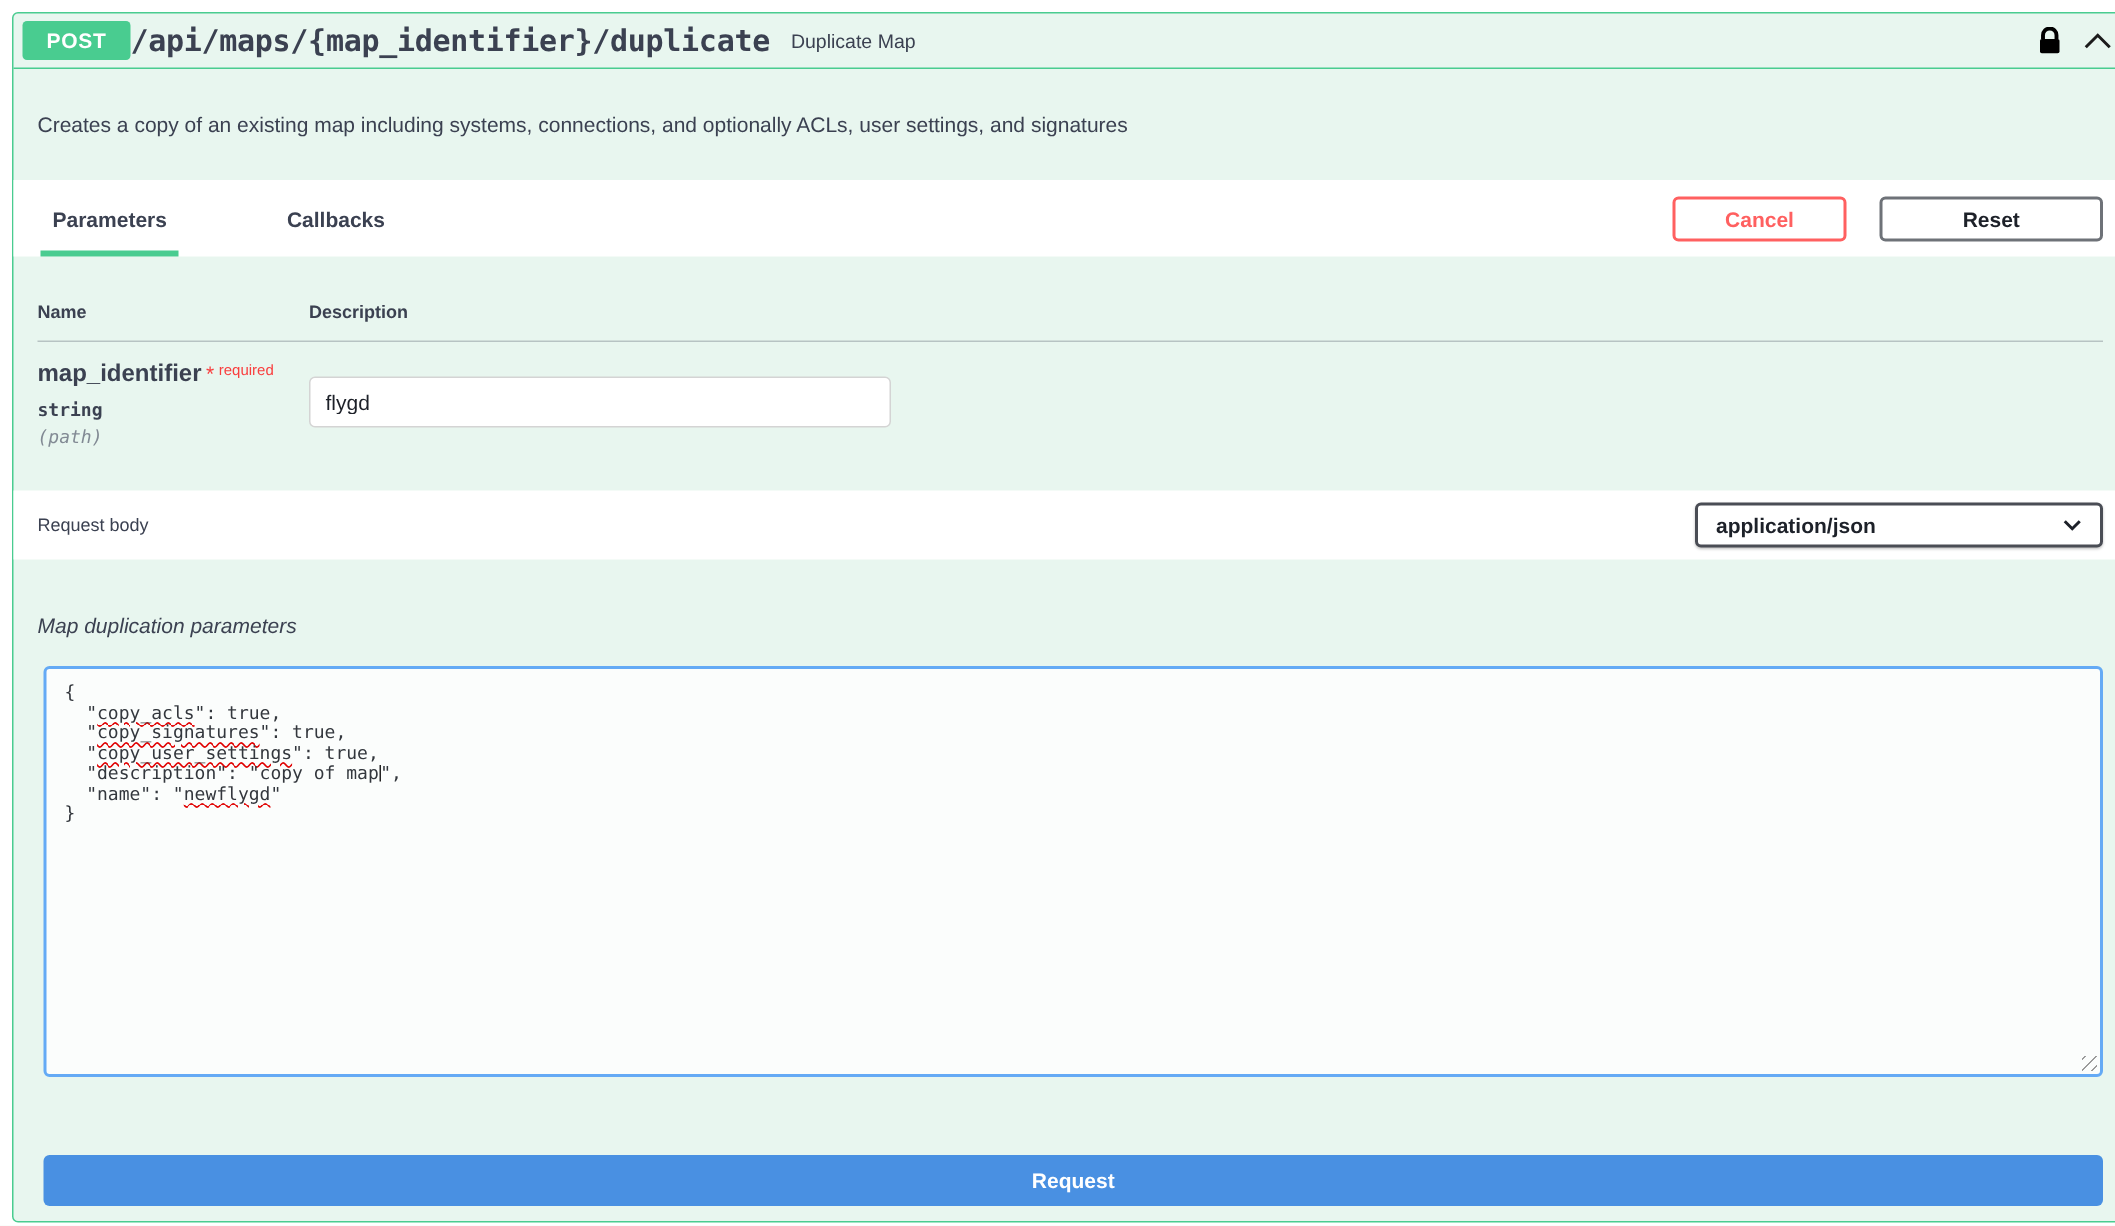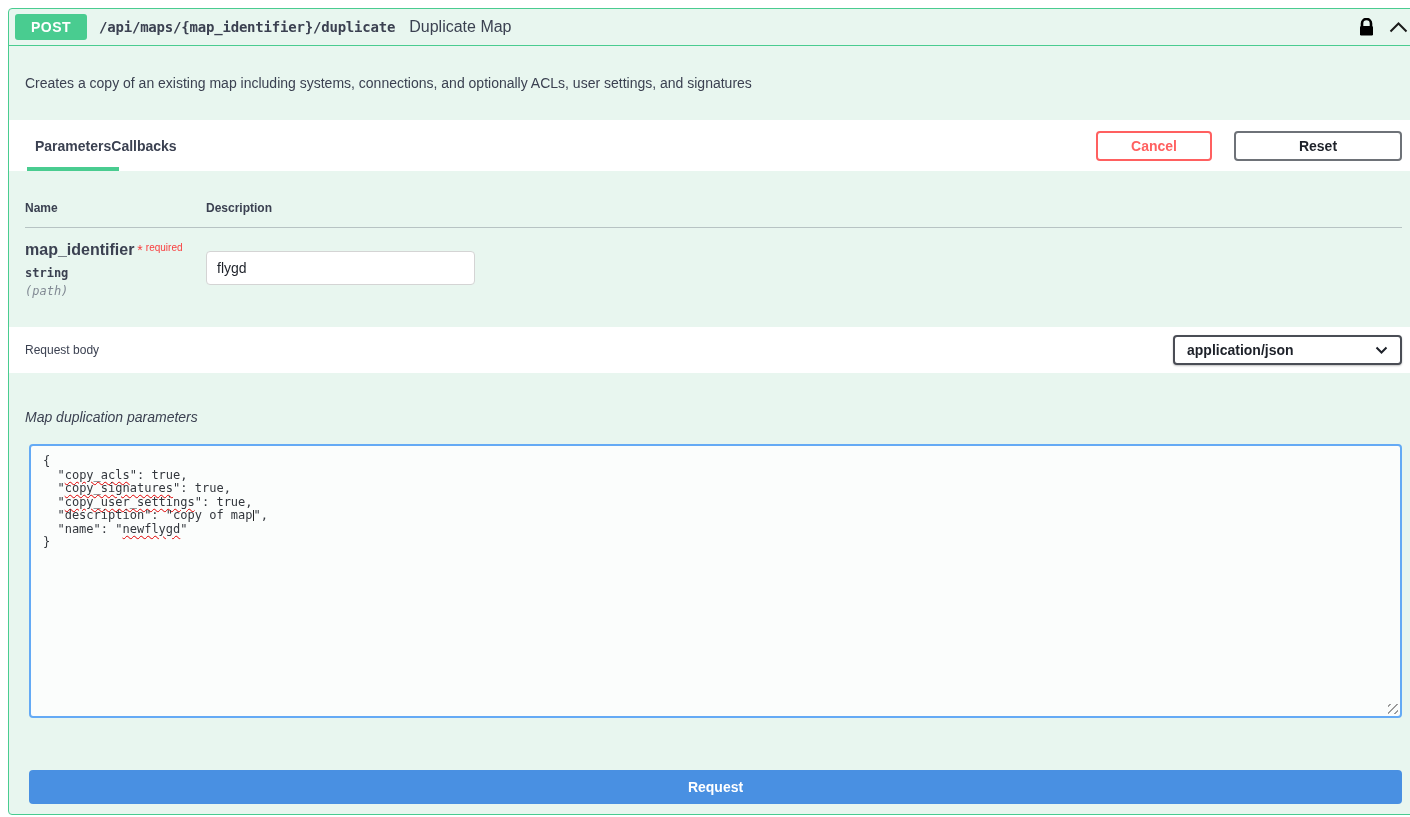--- a/index.html
+++ b/index.html
@@ -11,67 +11,67 @@
     background:#e8f6ef; border:1px solid #49cc90; border-radius:4px;
     display:flex; flex-direction:column;
   }
 
   
   .summary { height:37px; flex:0 0 37px; display:flex; align-items:center;
              padding:0 10px 0 6px; border-bottom:1px solid #49cc90; }
   .method-badge { background:#49cc90; color:#fff; font-weight:bold; font-size:14px;
                   width:72px; text-align:center; padding:5px 0; border-radius:3px;
                   letter-spacing:.5px; }
-  .path { font-family:"DejaVu Sans Mono", monospace; font-weight:bold; font-size:14px;
-          margin-left:12px; letter-spacing:-0.2px; }
-  .summary-text { font-size:16px; margin-left:14px; }
+  .path { font-family:"DejaVu Sans Mono", monospace; font-weight:bold; font-size:20px;
+          margin-left:0; letter-spacing:-0.2px; }
+  .summary-text { font-size:13px; margin-left:14px; }
   .icon-lock { margin-left:auto; display:flex; align-items:center; cursor:pointer; }
   .icon-collapse { margin-left:14px; display:flex; align-items:center; cursor:pointer; }
 
   
   .op-description { height:74px; flex:0 0 74px; display:flex; align-items:center;
                     padding:0 16px; font-size:14px; }
 
   
   .tab-row { height:51px; flex:0 0 51px; background:#fff; display:flex;
              align-items:center; padding:0 16px 0 26px; }
   .tab { font-size:14px; font-weight:bold; color:#3b4151; cursor:pointer;
          position:relative; height:100%; display:flex; align-items:center; }
-  .tab + .tab { }
+  .tab + .tab { margin-left:80px; }
   .tab.active::after { content:""; position:absolute; left:-8px; right:-8px;
                        bottom:0; height:4px; background:#49cc90; }
   .btn { height:30px; border-radius:4px; background:#fff; font-weight:bold;
          font-size:14px; display:flex; align-items:center; justify-content:center;
          cursor:pointer; }
   .btn-cancel { margin-left:auto; width:116px; border:2px solid #ff6060; color:#ff6060; }
-  .btn-reset  { margin-left:22px; width:168px; border:2px solid #6e7278; color:#1d2129; }
+  .btn-reset  { margin-left:22px; width:149px; border:2px solid #6e7278; color:#1d2129; }
 
   
   .params-section { height:156px; flex:0 0 156px; padding:30px 16px 0 16px; }
   .table-head { display:flex; font-size:12px; font-weight:bold; }
   .col-name { width:181px; flex:0 0 181px; }
   .head-divider { border-bottom:1px solid rgba(59,65,81,.28); margin-top:12px; }
   .param-row { display:flex; margin-top:13px; }
   .param-name { font-size:16px; font-weight:bold; }
   .required-star { color:#f93e3e; font-size:14px; margin-left:3px; }
   .required-label { color:#f93e3e; font-size:10px; position:relative; top:-4px; margin-left:3px; }
   .param-type { font-family:"DejaVu Sans Mono", monospace; font-size:12px;
                 font-weight:bold; margin-top:7px; }
   .param-in { font-family:"DejaVu Sans Mono", monospace; font-size:12px;
               font-style:italic; color:#828a94; margin-top:4px; }
   .param-desc { font-size:14.5px; }
-  .param-input { margin-top:10px; width:269px; height:34px; border:1px solid #d4d4d4;
+  .param-input { margin-top:10px; width:388px; height:34px; border:1px solid #d4d4d4;
                  border-radius:4px; background:#fff; font-size:14px; padding:0 10px;
                  font-family:"Liberation Sans", sans-serif; color:#1d2129; }
 
   
   .rb-header { height:46px; flex:0 0 46px; background:#fff; display:flex;
                align-items:center; padding:0 16px; }
   .rb-label { font-size:12px;text-align:right; }
-  .media-select { margin-left:auto; width:229px; height:30px; background:#fff;
+  .media-select { margin-left:auto; width:272px; height:30px; background:#fff;
                   border:2px solid #4a4d55; border-radius:4px; display:flex;
                   align-items:center; padding:0 12px; font-weight:bold; font-size:14px;
                   box-shadow:0 1px 2px rgba(0,0,0,.25); cursor:pointer; color:#1d2129;text-align:center; }
   .media-select .caret-down { margin-left:auto; display:flex; align-items:center; }
 
   
   .body-section { flex:1 1 auto; padding:36px 16px 0 16px; }
   .body-title { font-size:14px;font-style:italic; }
   .json-editor { margin:19px 0 0 4px; height:274px; border:2px solid #64aaf5;
                  border-radius:4px; background:#fbfdfc; padding:9px 12px;

